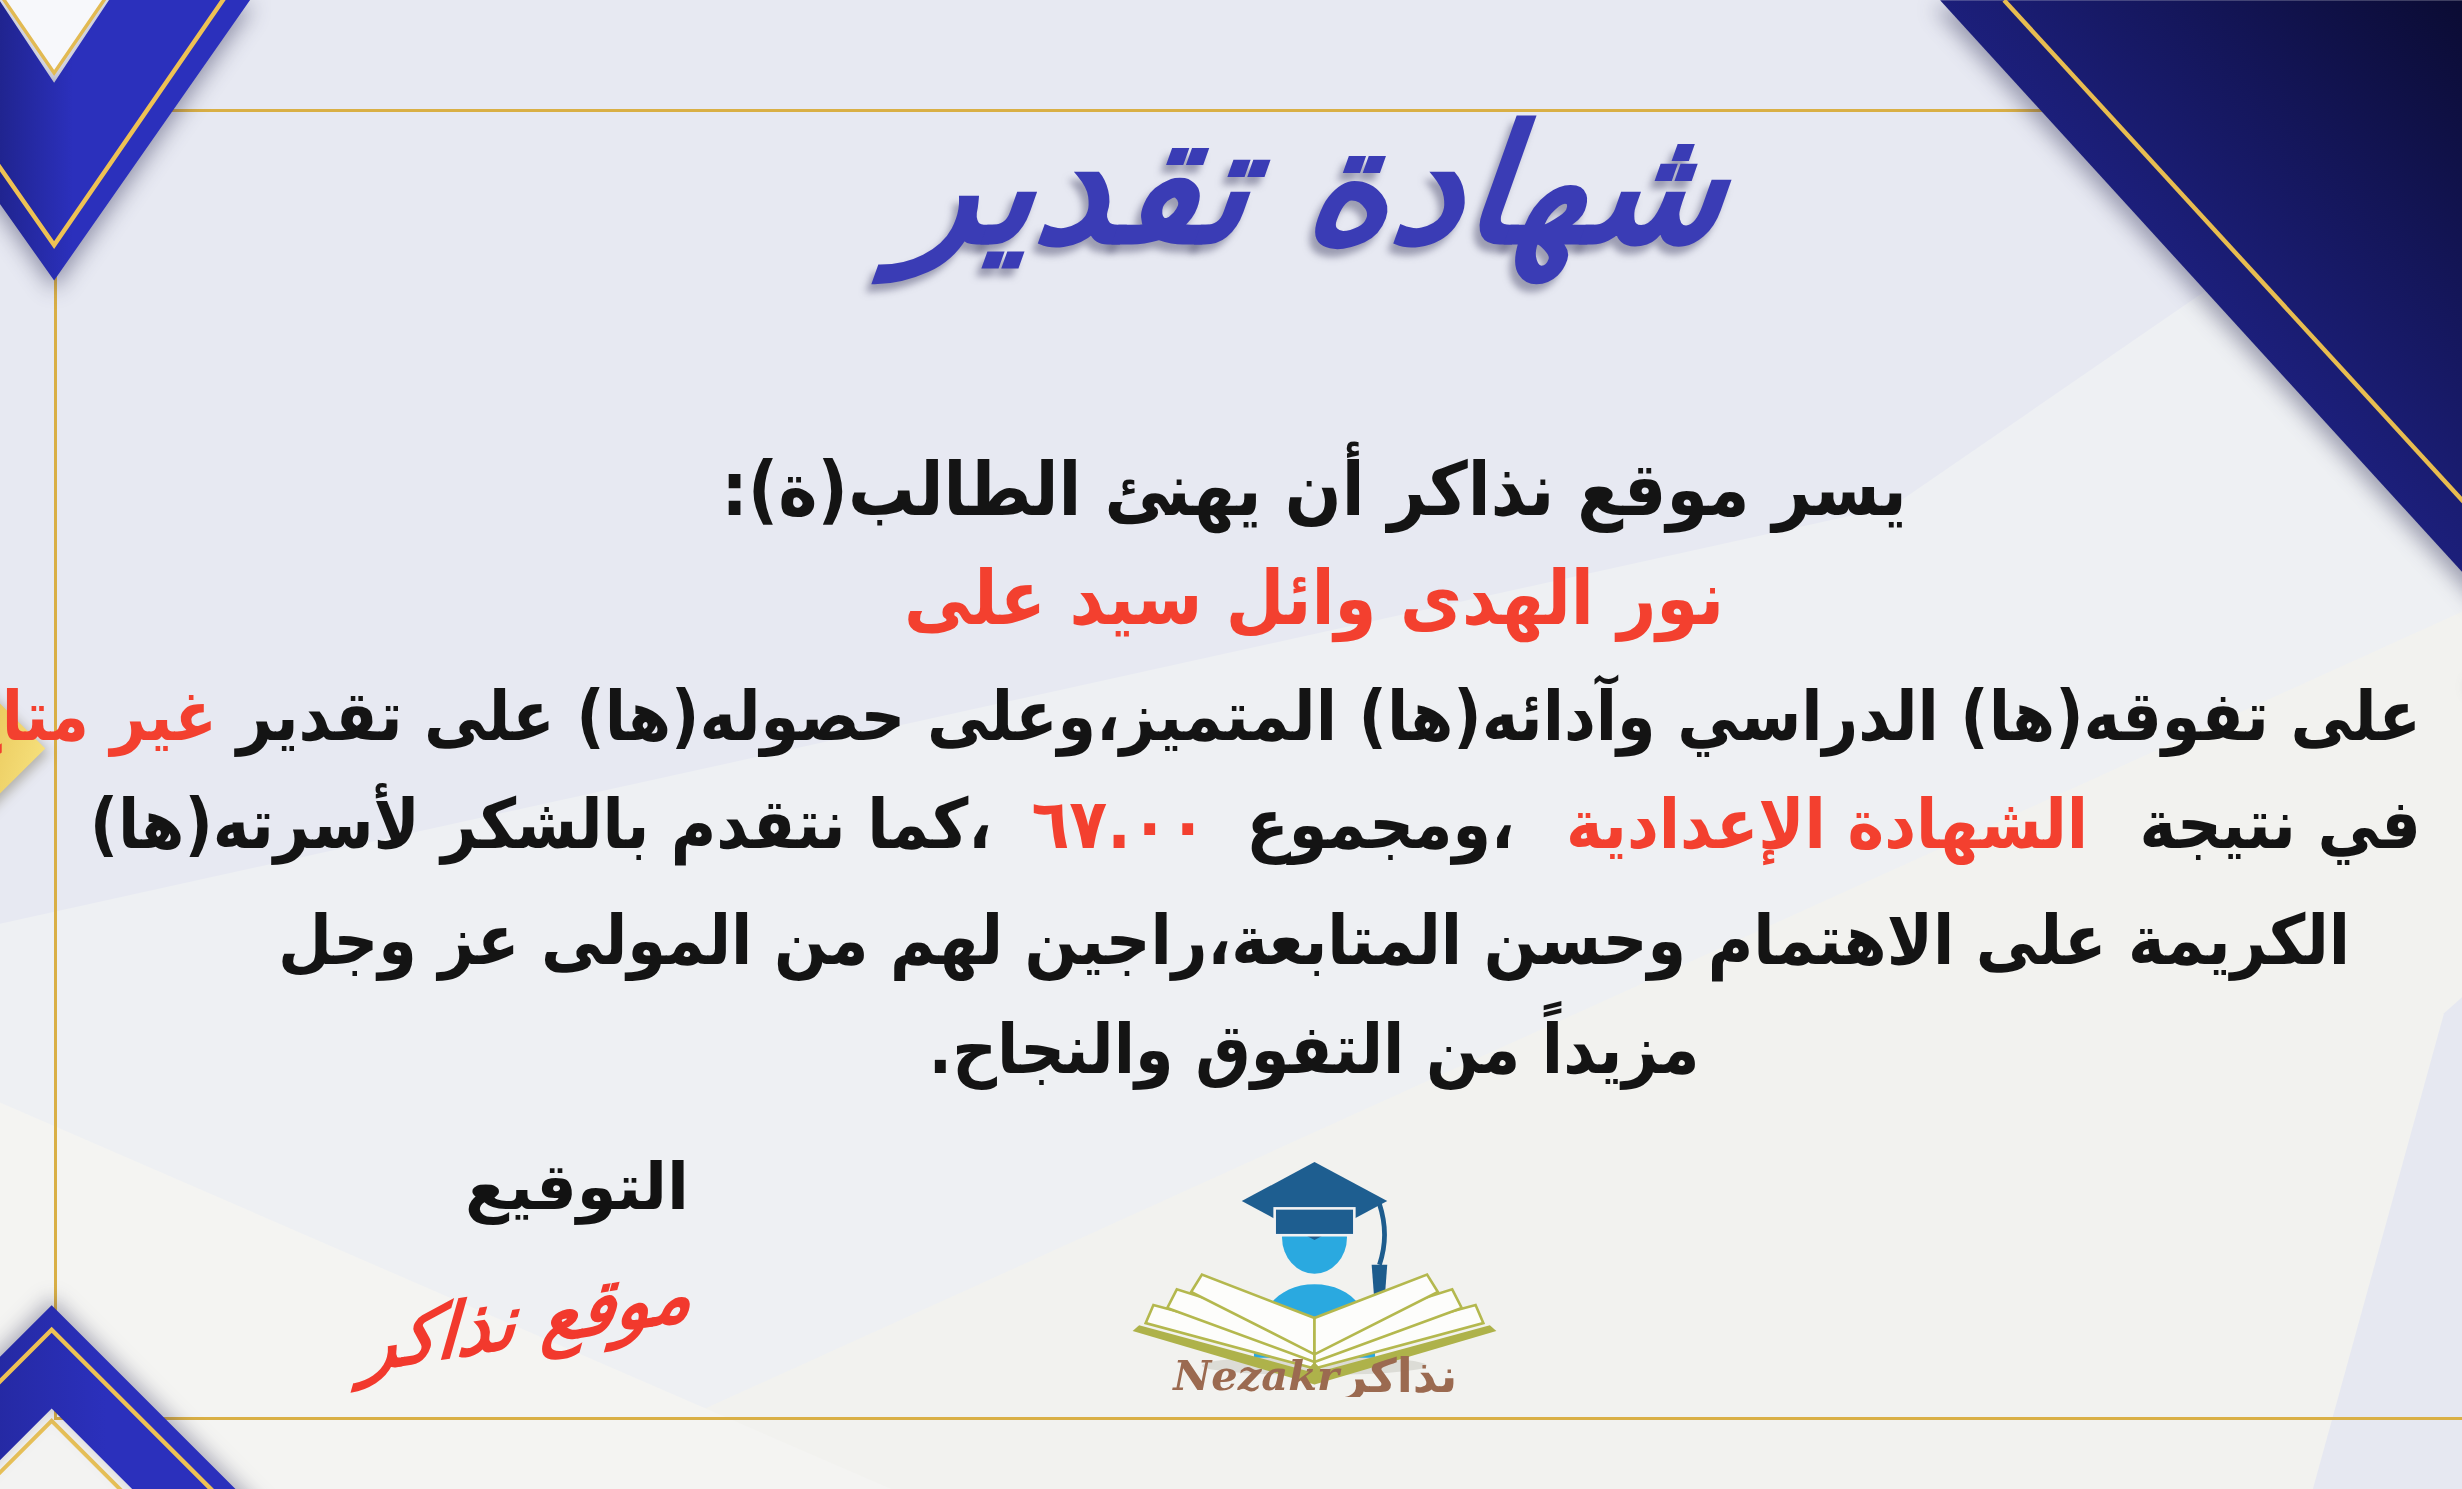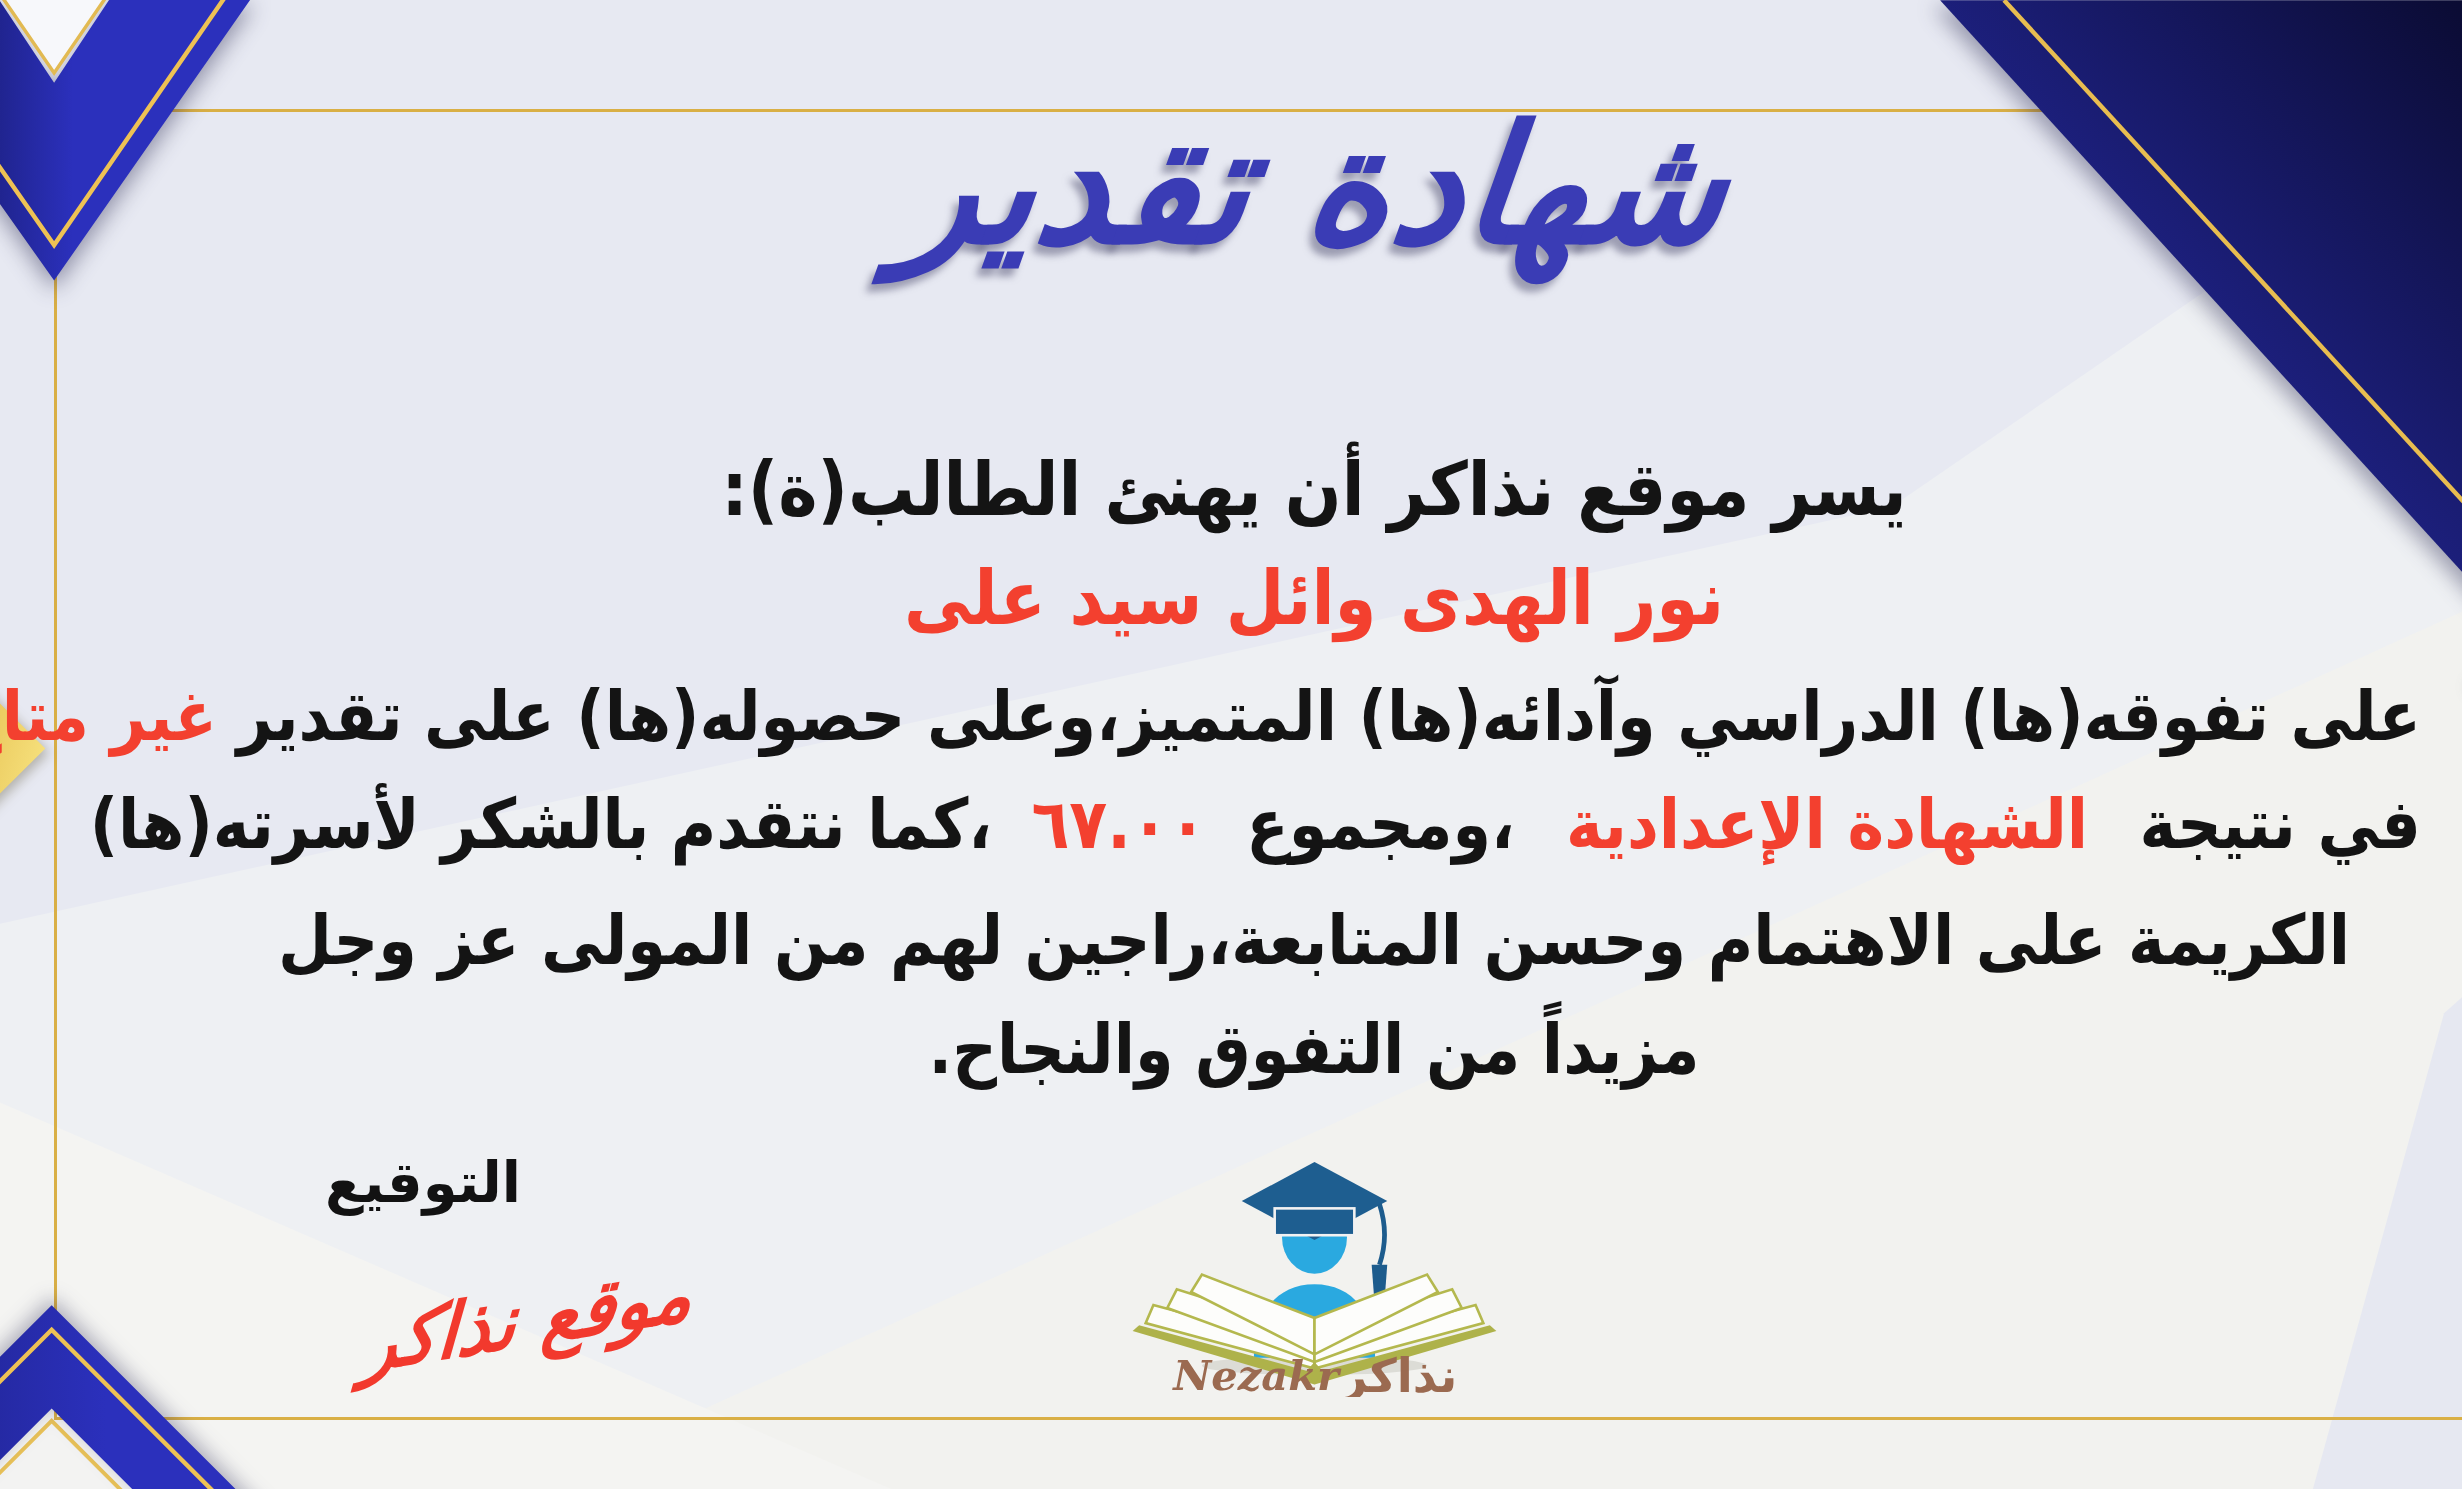--- a/index.html
+++ b/index.html
@@ -40,22 +40,22 @@
   .l2{top:554px;font-size:75px;color:#f3402f;}
   .l3{top:676px;}
   .l4{top:784px;}
   .l5{top:900px;}
   .l6{top:1009px;}
   .red{color:#f3402f;}
   .slot-sm{margin:0 22px;}
   .slot-lg{margin:0 57px;}
   .slot-md{margin:0 44px;}
   .sig-label{
-    left:325px;top:1150px;width:364px;text-align:left;direction:rtl;
-    font-size:56px;font-weight:700;color:#121212;
+    left:325px;top:1150px;width:364px;text-align:right;direction:rtl;
+    font-size:64px;font-weight:700;color:#121212;
   }
   .sig-script{
     left:345px;top:1276px;width:364px;text-align:center;direction:rtl;
     font-size:74px;font-weight:700;color:#f2392d;
     transform:rotate(-9deg) skewX(-12deg);font-style:italic;
   }
 </style>
 </head>
 <body>
 

